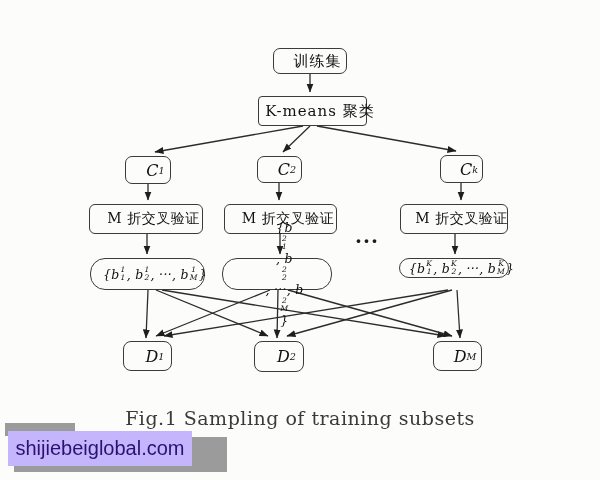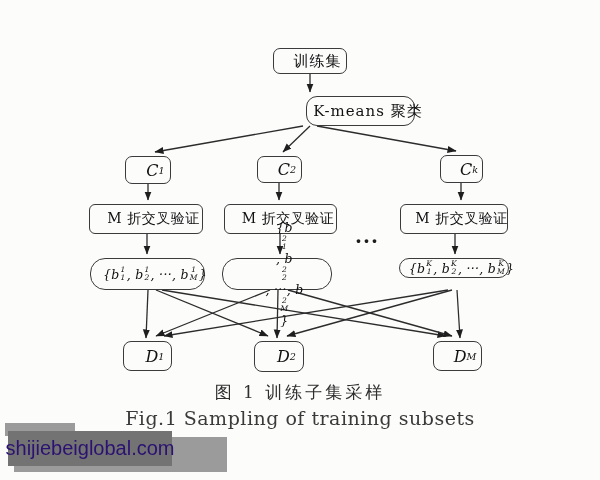--- a/index.html
+++ b/index.html
@@ -34,21 +34,21 @@
   }
   .caption-en{
     position:absolute;left:0;top:407px;width:600px;text-align:center;
     font-size:19px;color:#3a3a3a;letter-spacing:0.5px;
   }
   
   .wm{position:absolute;left:0;top:420px;width:240px;height:60px;}
   .wm-strip{position:absolute;left:5px;top:3px;width:70px;height:13px;background:#9b9b9b;}
   .wm-shadow{position:absolute;left:14px;top:17px;width:213px;height:35px;background:#9b9b9b;}
   .wm-box{
-    position:absolute;left:8px;top:11px;width:164px;height:35px;background:#737373;
+    position:absolute;left:8px;top:11px;width:184px;height:35px;background:#c4b5fd;
     display:flex;align-items:center;justify-content:center;
     font-family:"Liberation Sans",sans-serif;font-size:20px;color:#2b1272;
   }
 </style>
 </head>
 <body>
 
 <div class="stage">
 
   <svg class="arrows" viewBox="0 0 600 480" xmlns="http://www.w3.org/2000/svg">
@@ -75,21 +75,21 @@
       <line x1="278" y1="290" x2="277" y2="338" marker-end="url(#ah)"></line>
       <line x1="288" y1="290" x2="452" y2="336" marker-end="url(#ah)"></line>
       <line x1="448" y1="290" x2="164" y2="336" marker-end="url(#ah)"></line>
       <line x1="452" y1="290" x2="287" y2="336" marker-end="url(#ah)"></line>
       <line x1="457" y1="290" x2="460" y2="338" marker-end="url(#ah)"></line>
     </g>
   </svg>
 
   <div class="node cjk" style="left:273px;top:48px;width:74px;height:26px;border-radius:7px;">训练集</div>
 
-  <div class="node cjk" style="left:258px;top:96px;width:109px;height:30px;border-radius:11px;margin-left:48px;">K-means 聚类</div>
+  <div class="node cjk" style="left:258px;top:96px;width:109px;height:30px;border-radius:4px;">K-means 聚类</div>
 
   <div class="node math" style="left:125px;top:156px;width:46px;height:28px;border-radius:7px;">C<sub class="simple">1</sub></div>
   <div class="node math" style="left:257px;top:156px;width:45px;height:27px;border-radius:7px;">C<sub class="simple">2</sub></div>
   <div class="node math" style="left:440px;top:155px;width:43px;height:28px;border-radius:7px;">C<sub class="simple">k</sub></div>
 
   <div class="node mfold" style="left:89px;top:204px;width:114px;height:30px;">M 折交叉验证</div>
   <div class="node mfold" style="left:224px;top:204px;width:113px;height:30px;">M 折交叉验证</div>
   <div class="node mfold" style="left:400px;top:204px;width:108px;height:30px;">M 折交叉验证</div>
 
   <div class="node setbox" style="left:90px;top:258px;width:115px;height:32px;">{b<span class="ss">
@@ -122,21 +122,20 @@
         <span>K</span>
         <span>M</span>
       </span>}</div>
 
   <div class="node math" style="left:123px;top:341px;width:49px;height:30px;">D<sub class="simple">1</sub></div>
   <div class="node math" style="left:254px;top:341px;width:50px;height:31px;">D<sub class="simple">2</sub></div>
   <div class="node math" style="left:433px;top:341px;width:49px;height:30px;">D<sub class="simple">M</sub></div>
 
   <div class="ellipsis">···</div>
 
-  <div class="caption-zh">图 1  训练子集采样</div>
   <div class="caption-en">Fig.1  Sampling of training subsets</div>
 
   <div class="wm">
     <div class="wm-strip"></div>
     <div class="wm-shadow"></div>
     <div class="wm-box">
       <span>shijiebeiglobal.com</span>
     </div>
   </div>
 

